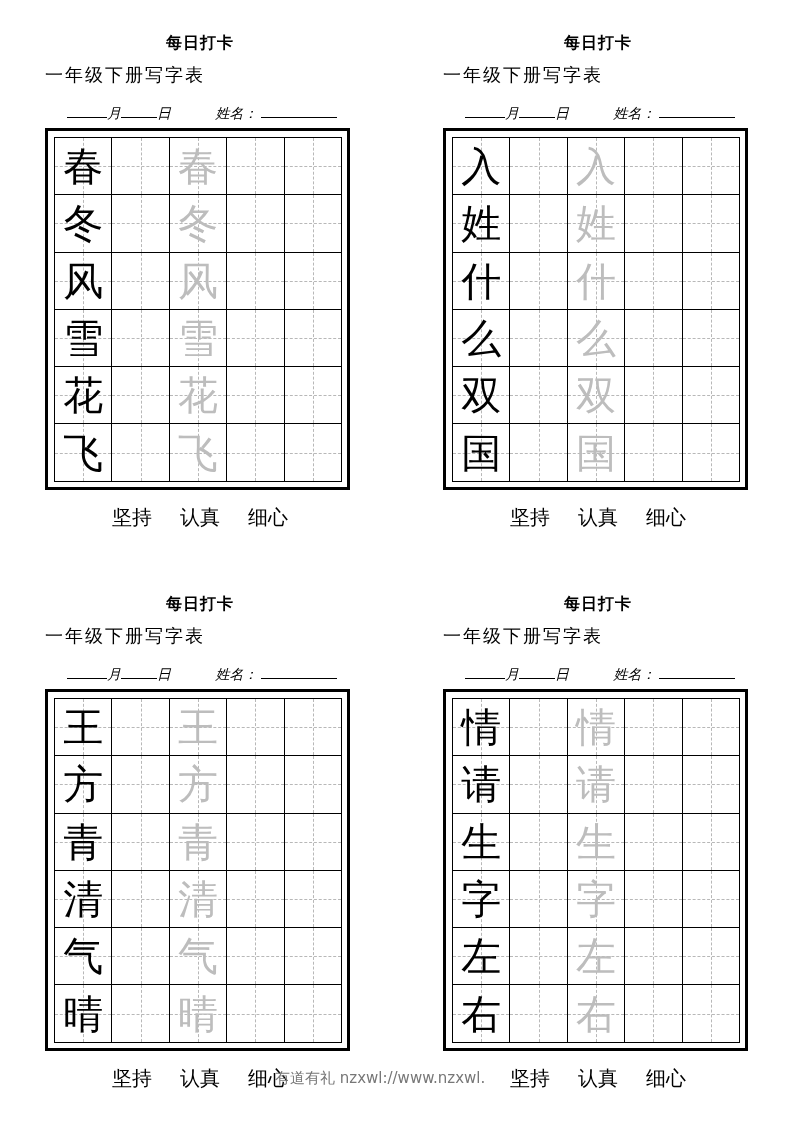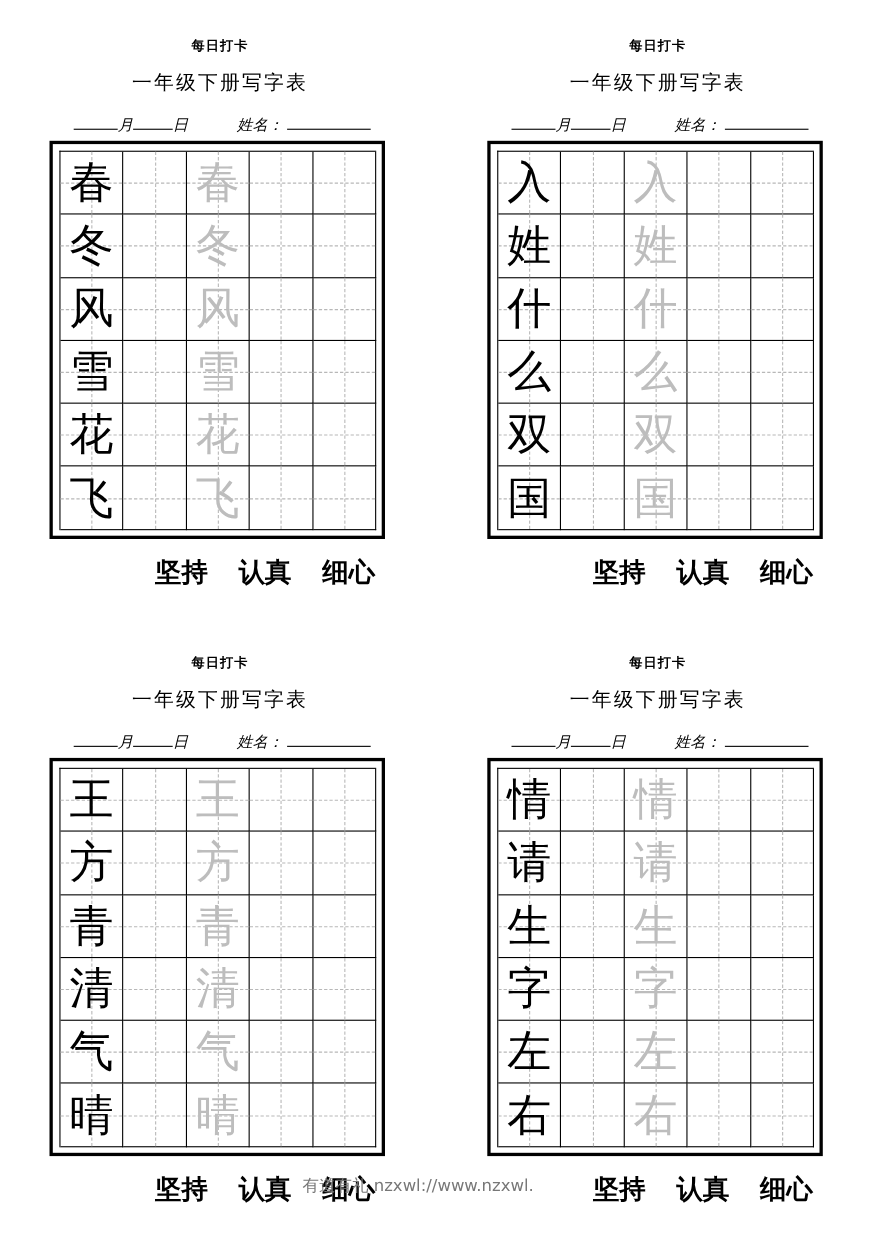--- a/index.html
+++ b/index.html
@@ -1,39 +1,39 @@
 <!DOCTYPE html>
 <html><head>
 <meta charset="utf-8">
 <style>
   html, body { margin: 0; padding: 0; background: #ffffff; }
   body { width: 793px; height: 1122px; position: relative; overflow: hidden;
          font-family: "DejaVu Serif", "Liberation Serif", serif; color: #000; }
   .card { position: absolute; width: 310px; }
   .title { position: absolute; left: 0; width: 100%; text-align: center;
-           font-weight: bold; font-size: 12px; letter-spacing: 1px; }
-  .subtitle { position: absolute; left: 0; width: 100%; text-align: center;
+           font-weight: bold; font-size: 16px; letter-spacing: 1px; }
+  .subtitle { position: absolute; left: 0; width: 100%; 
               font-size: 18px; letter-spacing: 2px; }
   .meta { position: absolute; font-size: 14px; white-space: nowrap; font-style: italic; }
   .meta .blank { display: inline-block; border-bottom: 1px solid #000; height: 14px; vertical-align: baseline; }
   .frame { position: absolute; border: 3px solid #000; box-sizing: border-box; }
   .grid { position: absolute; border-left: 1.5px solid #000; border-top: 1.5px solid #000; box-sizing: border-box; }
   .row { display: flex; }
   .cell { position: relative; width: 57.4px; height: 57.3px; box-sizing: border-box;
           border-right: 1.5px solid #000; border-bottom: 1.5px solid #000; }
   .cell::before { content: ""; position: absolute; left: 50%; top: 0; bottom: 0;
                   border-left: 1px dashed #b8b8b8; }
   .cell::after { content: ""; position: absolute; top: 50%; left: 0; right: 0;
                  border-top: 1px dashed #b8b8b8; }
   .ch { position: absolute; inset: 0; display: flex; align-items: center; justify-content: center;
         font-size: 40px; z-index: 2; line-height: 1; }
   .ch.model { color: #000; }
   .ch.trace { color: #bdbdbd; }
-  .motto { position: absolute; left: 0; width: 100%; text-align: right; font-weight: bold;
-           font-size: 24px; word-spacing: 0; }
+  .motto { position: absolute; left: 0; width: 100%; text-align: center; font-weight: normal;
+           font-size: 20px; word-spacing: 0; }
   .motto span { margin: 0 14px; }
   .watermark { position: absolute; left: 275px; top: 1069px; font-family: "DejaVu Sans", sans-serif;
                font-size: 15px; color: #777; z-index: 5; white-space: nowrap; }
 </style>
 </head>
 <body>
 
 <div id="root">
     <div class="card" style="left: 45px; top: 0px; height: 561px;">
       <div class="title" style="top:33px">每日打卡</div>

